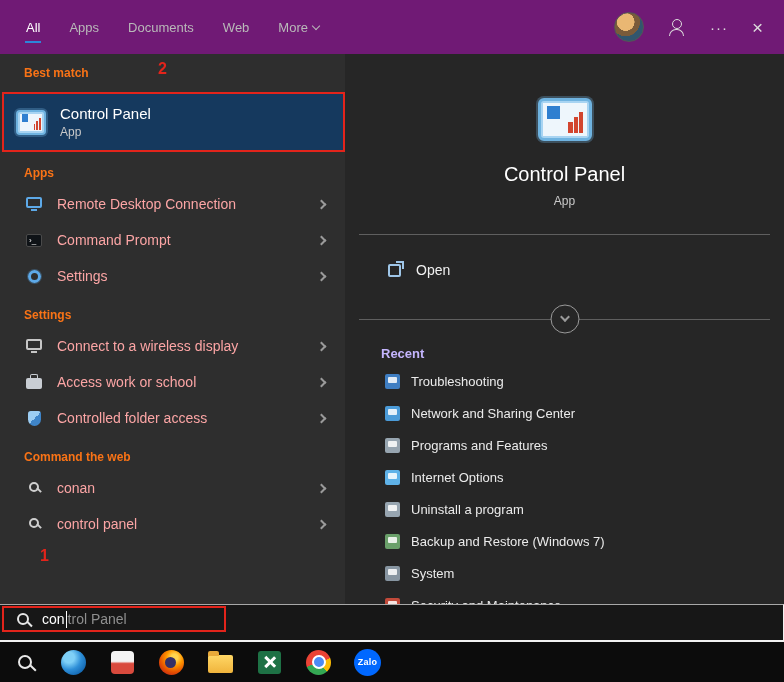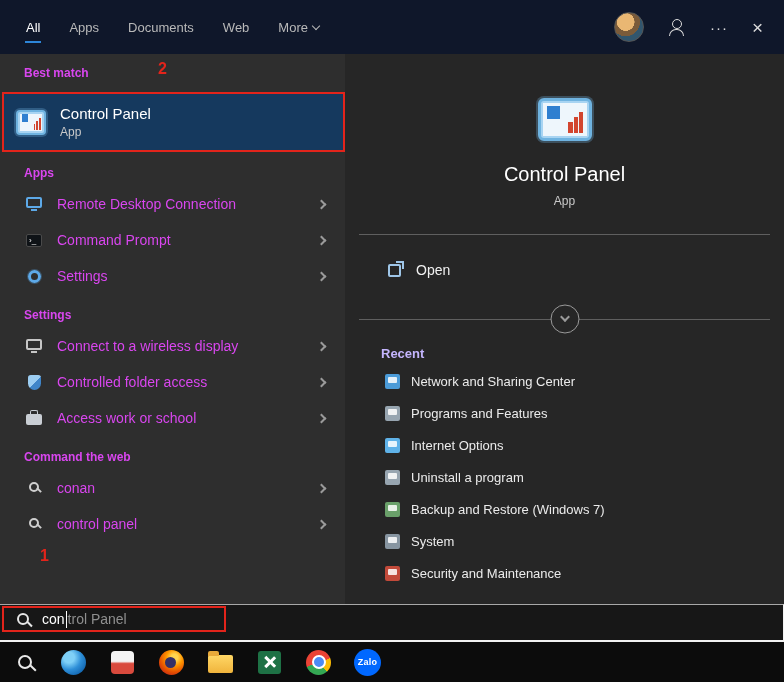--- a/index.html
+++ b/index.html
@@ -1,53 +1,53 @@
 <!DOCTYPE html>
 <html style="--accent: #2d86d9; --highlight: #15395e; --annotation_red: #e3241b;"><head>
 <meta charset="utf-8">
 <style>
   * { margin:0; padding:0; box-sizing:border-box; }
   html,body { background:#000; }
   body { font-family:"Liberation Sans", sans-serif; }
   .screen { position:relative; width:784px; height:682px; background:#2b2b2b; overflow:hidden; margin:0 auto; }
 
   
-  .hdr { position:absolute; top:0; left:0; right:0; height:54px; background:#0f172a; display:flex; align-items:stretch; z-index:5; }
+  .hdr { position:absolute; top:0; left:0; right:0; height:54px; background:#701a75; display:flex; align-items:stretch; z-index:5; }
   .tabs { display:flex; padding-left:25px; gap:27px; }
   .tab { display:flex; align-items:center; gap:5px; color:#b9b9b9; font-size:13px; position:relative; padding:0 1px; cursor:default; }
   .tab.active { color:#fff; }
   .tab.active::after { content:""; position:absolute; left:0; right:0; bottom:11px; height:2px; background:var(--accent,#2d86d9); }
   .caret { display:inline-block; width:6px; height:6px; border-right:1.5px solid #b9b9b9; border-bottom:1.5px solid #b9b9b9; transform:rotate(45deg); margin-top:-3px; }
   .hdr-right { margin-left:auto; display:flex; align-items:center; gap:24px; padding-right:20px; }
   .avatar { width:30px; height:30px; border-radius:50%; background:radial-gradient(circle at 38% 32%, #e9b773 0 34%, #7a5b3a 35% 55%, #31566e 56% 100%); border:1px solid #555; }
   .acct-ic { position:relative; width:18px; height:18px; }
   .acct-ic::before { content:""; position:absolute; left:4px; top:1px; width:8px; height:8px; border:1.5px solid #dcdcdc; border-radius:50%; }
   .acct-ic::after { content:""; position:absolute; left:1px; bottom:0; width:13px; height:6px; border:1.5px solid #dcdcdc; border-bottom:none; border-radius:7px 7px 0 0; }
   .glyph-btn { color:#dcdcdc; font-size:15px; letter-spacing:1px; line-height:1; cursor:default; }
   .close-btn { font-size:19px; }
 
   
   .left-panel { position:absolute; top:54px; left:0; width:345px; bottom:78px; background:#2e2e2e; overflow:hidden; }
   .preview-panel { position:absolute; top:54px; left:345px; right:0; bottom:78px; background:#262626; overflow:hidden; }
 
-  .sec-h { font-size:12px; font-weight:700; color:#d946ef; padding:14px 0 6px 24px; }
+  .sec-h { font-size:12px; font-weight:700; color:#f97316; padding:14px 0 6px 24px; }
   .sec-h.first { padding-top:12px; }
 
   .annot { color:var(--annotation_red,#e3241b); font-weight:700; font-size:16px; }
   .annot-2 { position:absolute; left:158px; top:6px; }
   .annot-1 { margin:5px 0 0 40px; height:19px; }
 
   .bm-wrap { margin:6px 0 0 2px; border:2px solid var(--annotation_red,#e3241b); }
   .best-match { height:56px; background:var(--highlight,#15395e); display:flex; align-items:center; padding-left:12px; }
   .bm-text { display:flex; flex-direction:column; margin-left:14px; }
   .bm-title { font-size:15px; color:#fff; }
   .bm-sub { font-size:12px; color:#c9c9c9; margin-top:3px; }
 
   .row { height:36px; display:flex; align-items:center; padding-left:24px; position:relative; }
-  .row-label { font-size:14px; color:#d946ef; white-space:nowrap;text-align:right; }
+  .row-label { font-size:14px; color:#fca5a5; white-space:nowrap;text-align:right; }
   .chev { display:inline-block; width:7px; height:7px; border-right:2px solid #9a9a9a; border-bottom:2px solid #9a9a9a; }
   .chev-right { transform:rotate(-45deg); }
   .chev-down { transform:rotate(45deg); margin-top:-4px; }
   .row .chev-right { position:absolute; right:20px; }
   .ic { width:20px; display:flex; justify-content:center; margin-right:13px; flex-shrink:0; }
 
   
   .ic-monitor { color:#5da9e8; width:16px; height:11px; border:2px solid currentColor; border-radius:2px; position:relative; margin-top:-3px; }
   .ic-monitor::after { content:""; position:absolute; left:3px; right:3px; bottom:-5px; height:2px; background:currentColor; }
   .ic-monitor.gray { color:#c6c6c6; }
@@ -195,30 +195,30 @@
     <div class="sec-h">Settings</div>
     <div class="row">
       <span class="ic">
           <span class="ic-monitor gray"></span>
         </span>
       <span class="row-label">Connect to a wireless display</span>
       <span class="chev chev-right"></span>
     </div>
     <div class="row">
       <span class="ic">
+          <span class="ic-case"></span>
+        </span>
+      <span class="row-label">Access work or school</span>
+      <span class="chev chev-right"></span>
+    </div>
+    <div class="row">
+      <span class="ic">
           <span class="ic-shield"></span>
         </span>
       <span class="row-label">Controlled folder access</span>
-      <span class="chev chev-right"></span>
-    </div>
-    <div class="row">
-      <span class="ic">
-          <span class="ic-case"></span>
-        </span>
-      <span class="row-label">Access work or school</span>
       <span class="chev chev-right"></span>
     </div>
 
     <div class="sec-h">Command the web</div>
     <div class="row">
       <span class="ic">
           <span class="ic-mag"></span>
         </span>
       <span class="row-label">conan</span>
       <span class="chev chev-right"></span>
@@ -259,20 +259,24 @@
     <div class="divider2">
       <div class="expand-circle">
         <span class="chev chev-down"></span>
       </div>
     </div>
 
     <div class="recent-h">Recent</div>
 
     <div class="recent-list">
       <div class="recent-row">
+        <span class="ric" style="background: rgb(63, 126, 194);"></span>
+        <span class="recent-label">Troubleshooting</span>
+      </div>
+      <div class="recent-row">
         <span class="ric" style="background: rgb(75, 155, 216);"></span>
         <span class="recent-label">Network and Sharing Center</span>
       </div>
       <div class="recent-row">
         <span class="ric" style="background: rgb(151, 165, 176);"></span>
         <span class="recent-label">Programs and Features</span>
       </div>
       <div class="recent-row">
         <span class="ric" style="background: rgb(95, 178, 232);"></span>
         <span class="recent-label">Internet Options</span>

